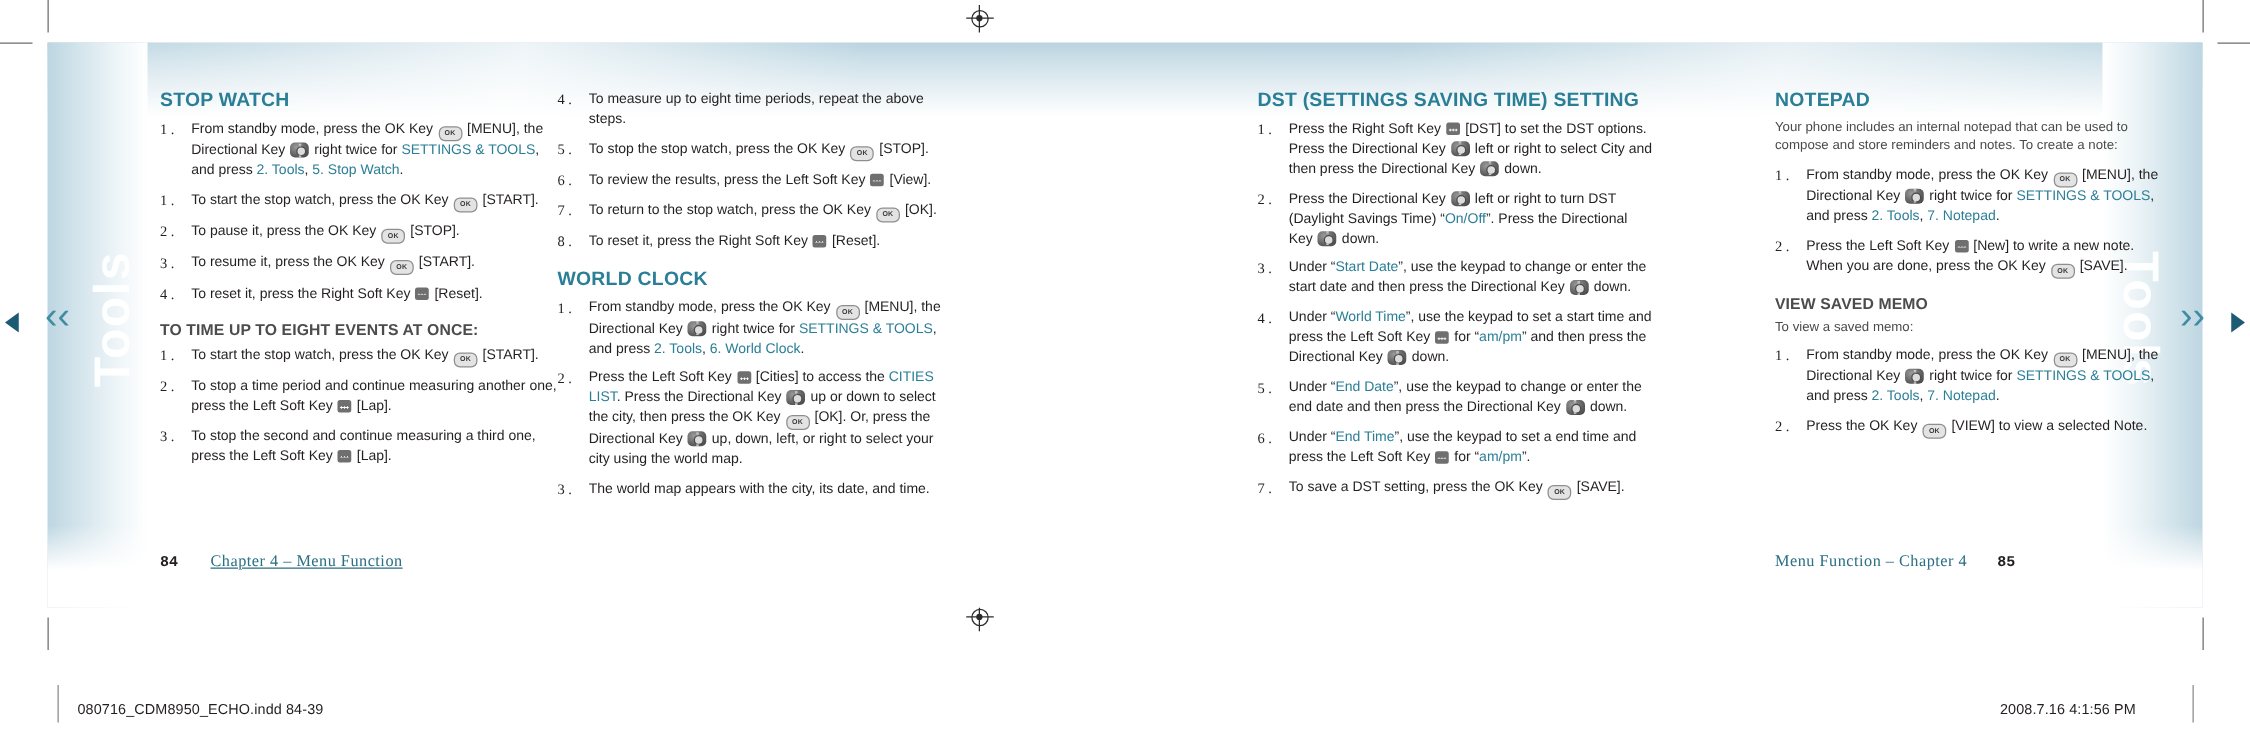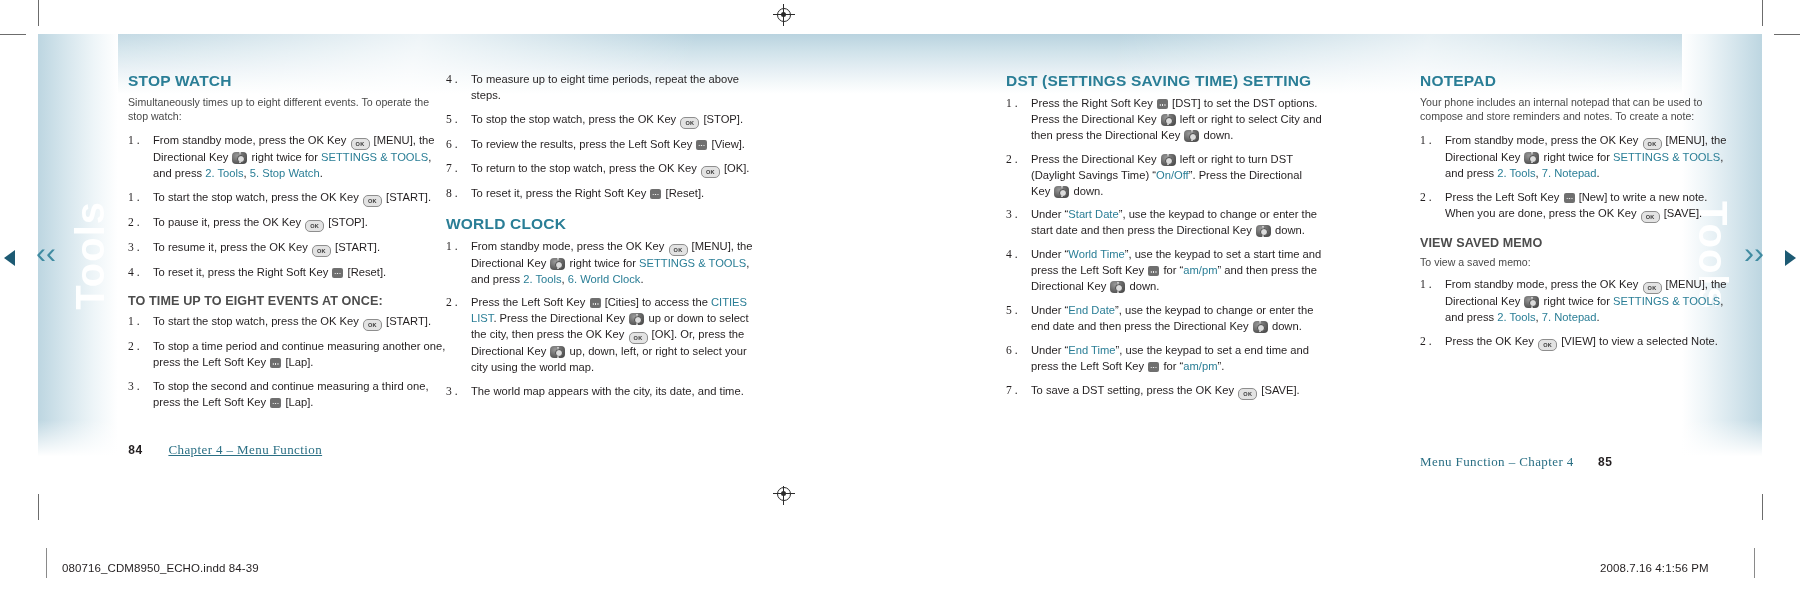--- a/index.html
+++ b/index.html
@@ -126,21 +126,21 @@
     content:"";position:absolute;left:6.5px;top:0.5px;width:2px;height:11px;
     background:linear-gradient(180deg,#d8d8d8,rgba(216,216,216,0) 30%,rgba(216,216,216,0) 70%,#d8d8d8);
   }
 
   
   .pagefoot{position:absolute;top:440px;font-family:"Liberation Serif", serif;}
   .pagefoot .pnum{font-family:Liberation Mono, monospace;font-size:12px;font-weight:700;color:#231f20;}
   .pagefoot .ptxt{font-size:13px;color:#2a6f84;letter-spacing:.4px;}
   .foot-left{left:128px;}
   .foot-left .ptxt{margin-left:22px;text-decoration:underline;}
-  .foot-right{left:1420px;margin-top:12px;}
+  .foot-right{left:1420px;}
   .foot-right .pnum{margin-left:20px;}
 
   .slug{
     position:absolute;top:562px;font-size:11.5px;color:#231f20;
     font-family:"Liberation Sans", sans-serif;letter-spacing:.1px;
   }
   .slug-left{left:62px;}
   .slug-right{left:1600px;}
 
   .slugline{position:absolute;left:46px;top:548px;width:1px;height:30px;background:#8a8a8a;}
@@ -189,21 +189,20 @@
 
   <div class="thumbtab left">
     <span>Tools</span>
   </div>
   <div class="thumbtab right">
     <span>Tools</span>
   </div>
 
   <div class="col c1">
     <h2 class="sec">STOP WATCH</h2>
-    <p class="intro">Simultaneously times up to eight different events. To operate the stop watch:</p>
     <ol class="steps">
         <li><span class="num">1 .</span>From standby mode, press the OK Key <span class="keyok">OK</span> [MENU], the Directional Key <span class="keydir"></span> right twice for <span class="lnk">SETTINGS &amp; TOOLS</span>, and press <span class="lnk">2. Tools</span>, <span class="lnk">5. Stop Watch</span>.</li>
       </ol>
     <ol class="steps">
         <li><span class="num">1 .</span>To start the stop watch, press the OK Key <span class="keyok">OK</span> [START].</li>
         <li><span class="num">2 .</span>To pause it, press the OK Key <span class="keyok">OK</span> [STOP].</li>
         <li><span class="num">3 .</span>To resume it, press the OK Key <span class="keyok">OK</span> [START].</li>
         <li><span class="num">4 .</span>To reset it, press the Right Soft Key <span class="keysoft"></span> [Reset].</li>
       </ol>
     <h3 class="sub">TO TIME UP TO EIGHT EVENTS AT ONCE:</h3>

